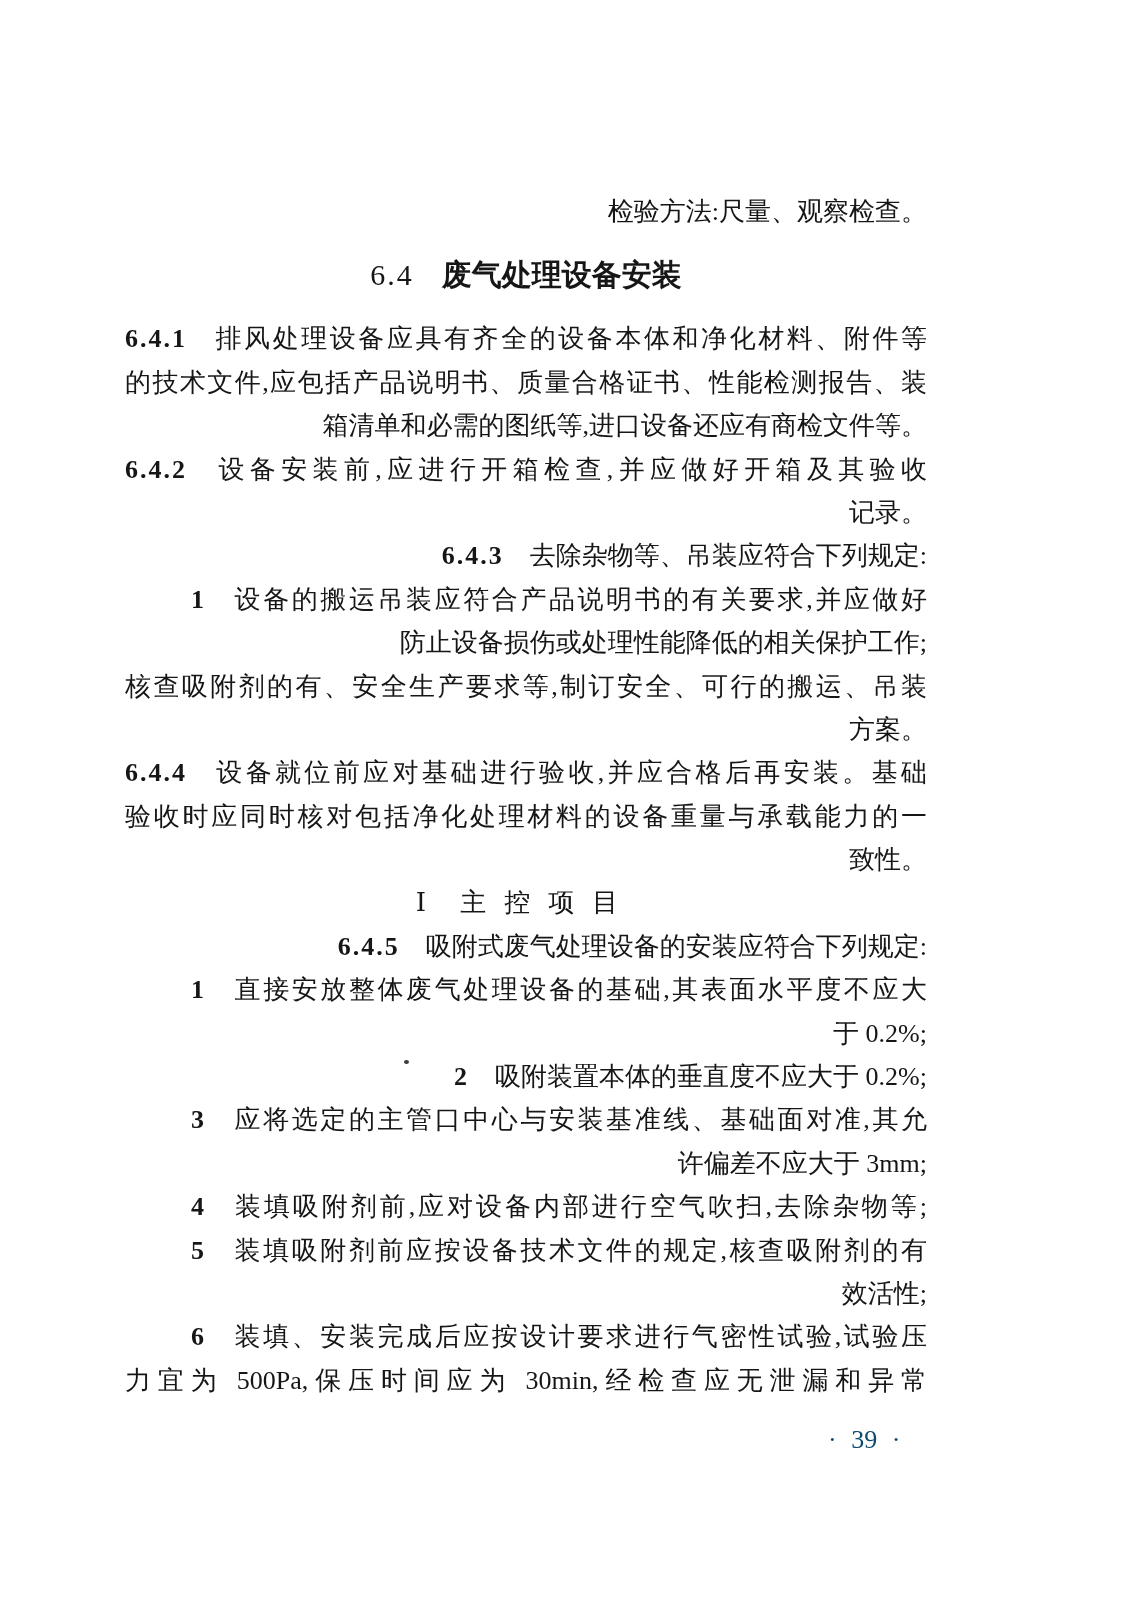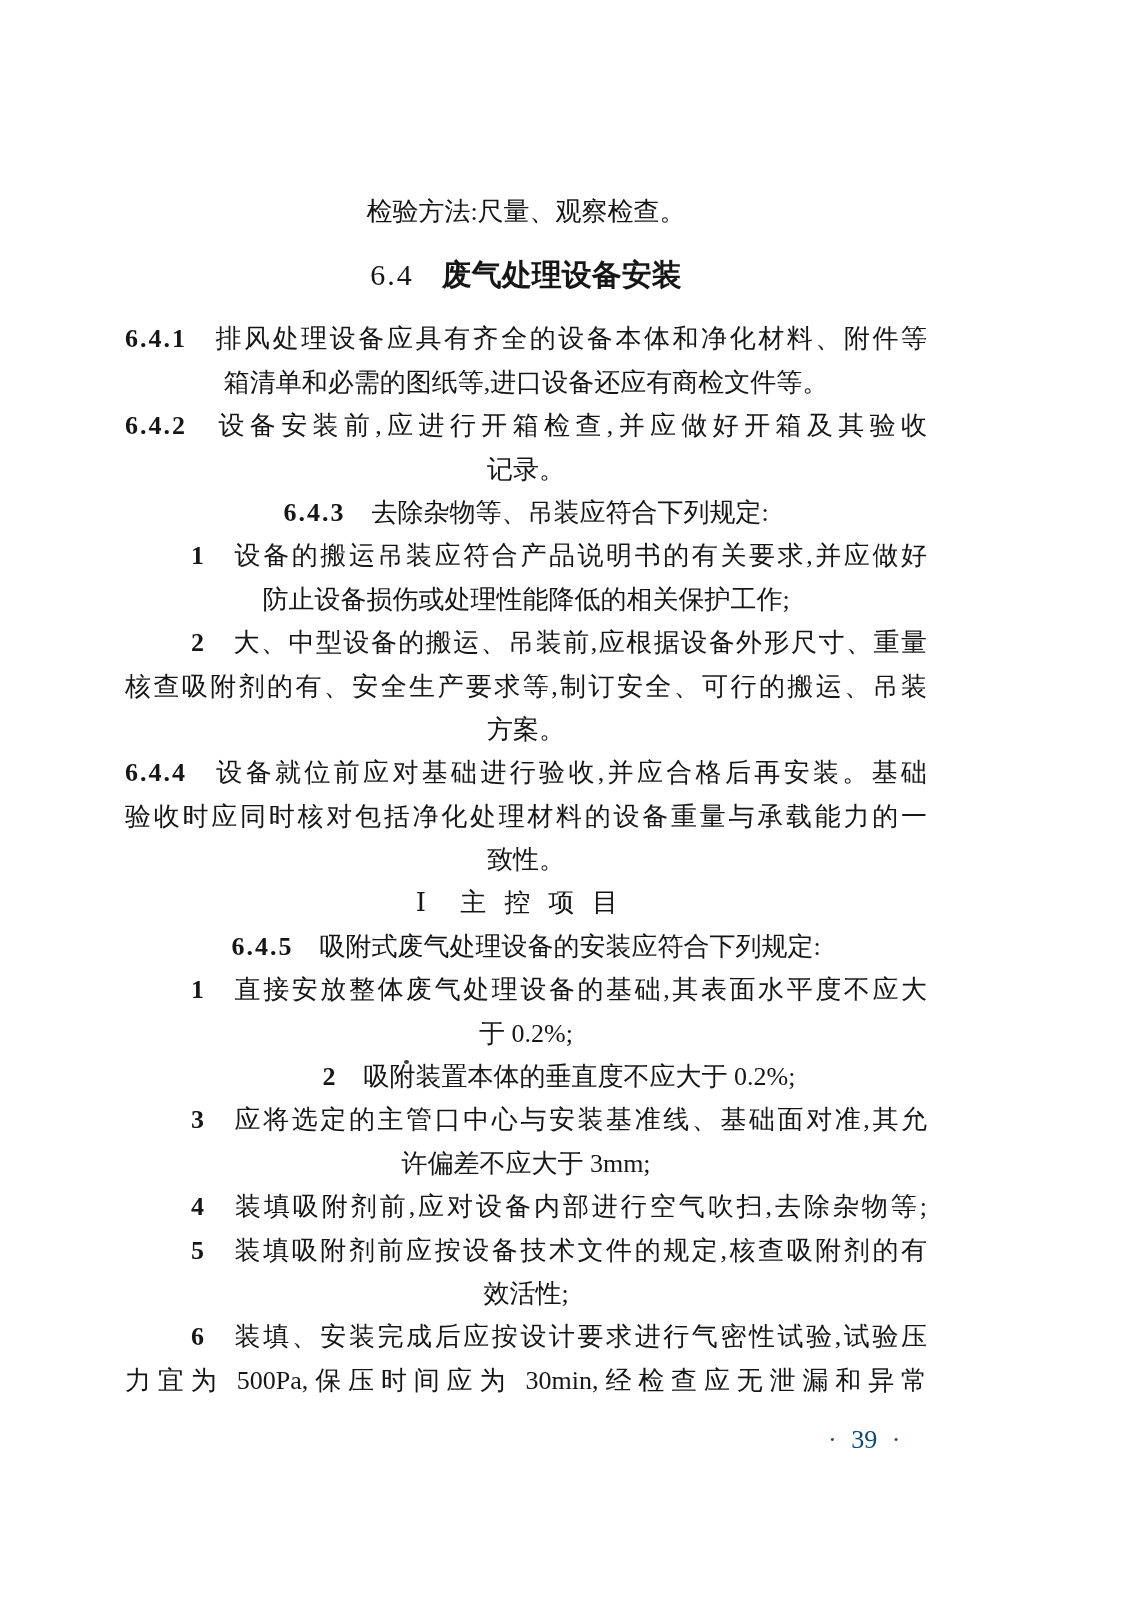--- a/index.html
+++ b/index.html
@@ -18,21 +18,21 @@
     top: 190px;
     width: 802px;
   }
   .l {
     position: relative;
     width: 802px;
     height: 43.4px;
     line-height: 43.4px;
     font-size: 26px;
     overflow: hidden;
-    text-align: center;
+    text-align: right;
     color: #161616;
   }
   
   .full { text-align: justify; }
   .full::after { content: ""; display: inline-block; width: 100%; height: 0; }
   
   .ind { box-sizing: border-box; padding-left: 66px; }
   .ctr { text-align: center; }
   .head {
     height: 84px;
@@ -66,27 +66,27 @@
   }
 </style>
 </head>
 <body>
 
 <div class="page">
   <div class="text-block">
       <div class="l"><span>检验方法:尺量、观察检查。</span></div>
       <div class="l head"><span class="hn">6.4</span><span>废气处理设备安装</span></div>
       <div class="l full"><span class="cn">6.4.1</span><span>排风处理设备应具有齐全的设备本体和净化材料、附件等</span></div>
+      <div class="l full"><span>的技术文件,应包括产品说明书、质量合格证书、性能检测报告、装</span></div>
       <div class="l"><span>箱清单和必需的图纸等,进口设备还应有商检文件等。</span></div>
       <div class="l full"><span class="cn">6.4.2</span><span>设备安装前,应进行开箱检查,并应做好开箱及其验收</span></div>
       <div class="l"><span>记录。</span></div>
       <div class="l"><span class="cn">6.4.3</span><span>去除杂物等、吊装应符合下列规定:</span></div>
       <div class="l full ind"><span class="in">1</span><span>设备的搬运吊装应符合产品说明书的有关要求,并应做好</span></div>
       <div class="l"><span>防止设备损伤或处理性能降低的相关保护工作;</span></div>
-      <div class="l full ind"><span class="in">2</span><span>大、中型设备的搬运、吊装前,应根据设备外形尺寸、重量</span></div>
       <div class="l full"><span>核查吸附剂的有、安全生产要求等,制订安全、可行的搬运、吊装</span></div>
       <div class="l"><span>方案。</span></div>
       <div class="l full"><span class="cn">6.4.4</span><span>设备就位前应对基础进行验收,并应合格后再安装。基础</span></div>
       <div class="l full"><span>验收时应同时核对包括净化处理材料的设备重量与承载能力的一</span></div>
       <div class="l"><span>致性。</span></div>
       <div class="l ctr"><span class="rn">Ⅰ</span><span class="sp">主控项目</span></div>
       <div class="l"><span class="cn">6.4.5</span><span>吸附式废气处理设备的安装应符合下列规定:</span></div>
       <div class="l full ind"><span class="in">1</span><span>直接安放整体废气处理设备的基础,其表面水平度不应大</span></div>
       <div class="l"><span>于 0.2%;</span></div>
       <div class="l ind"><span class="in">2</span><span>吸附装置本体的垂直度不应大于 0.2%;</span></div>

